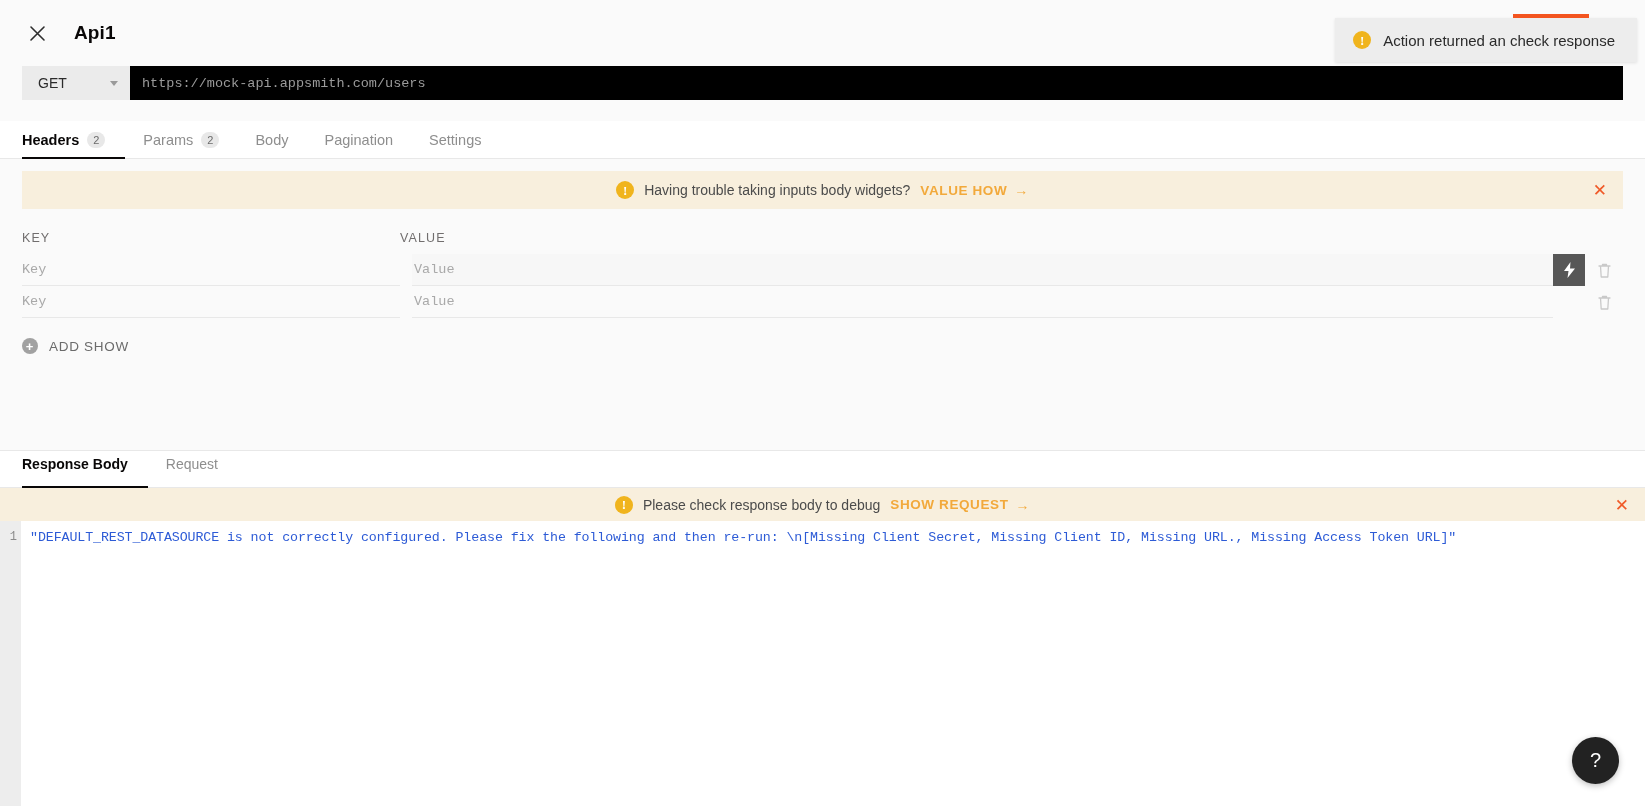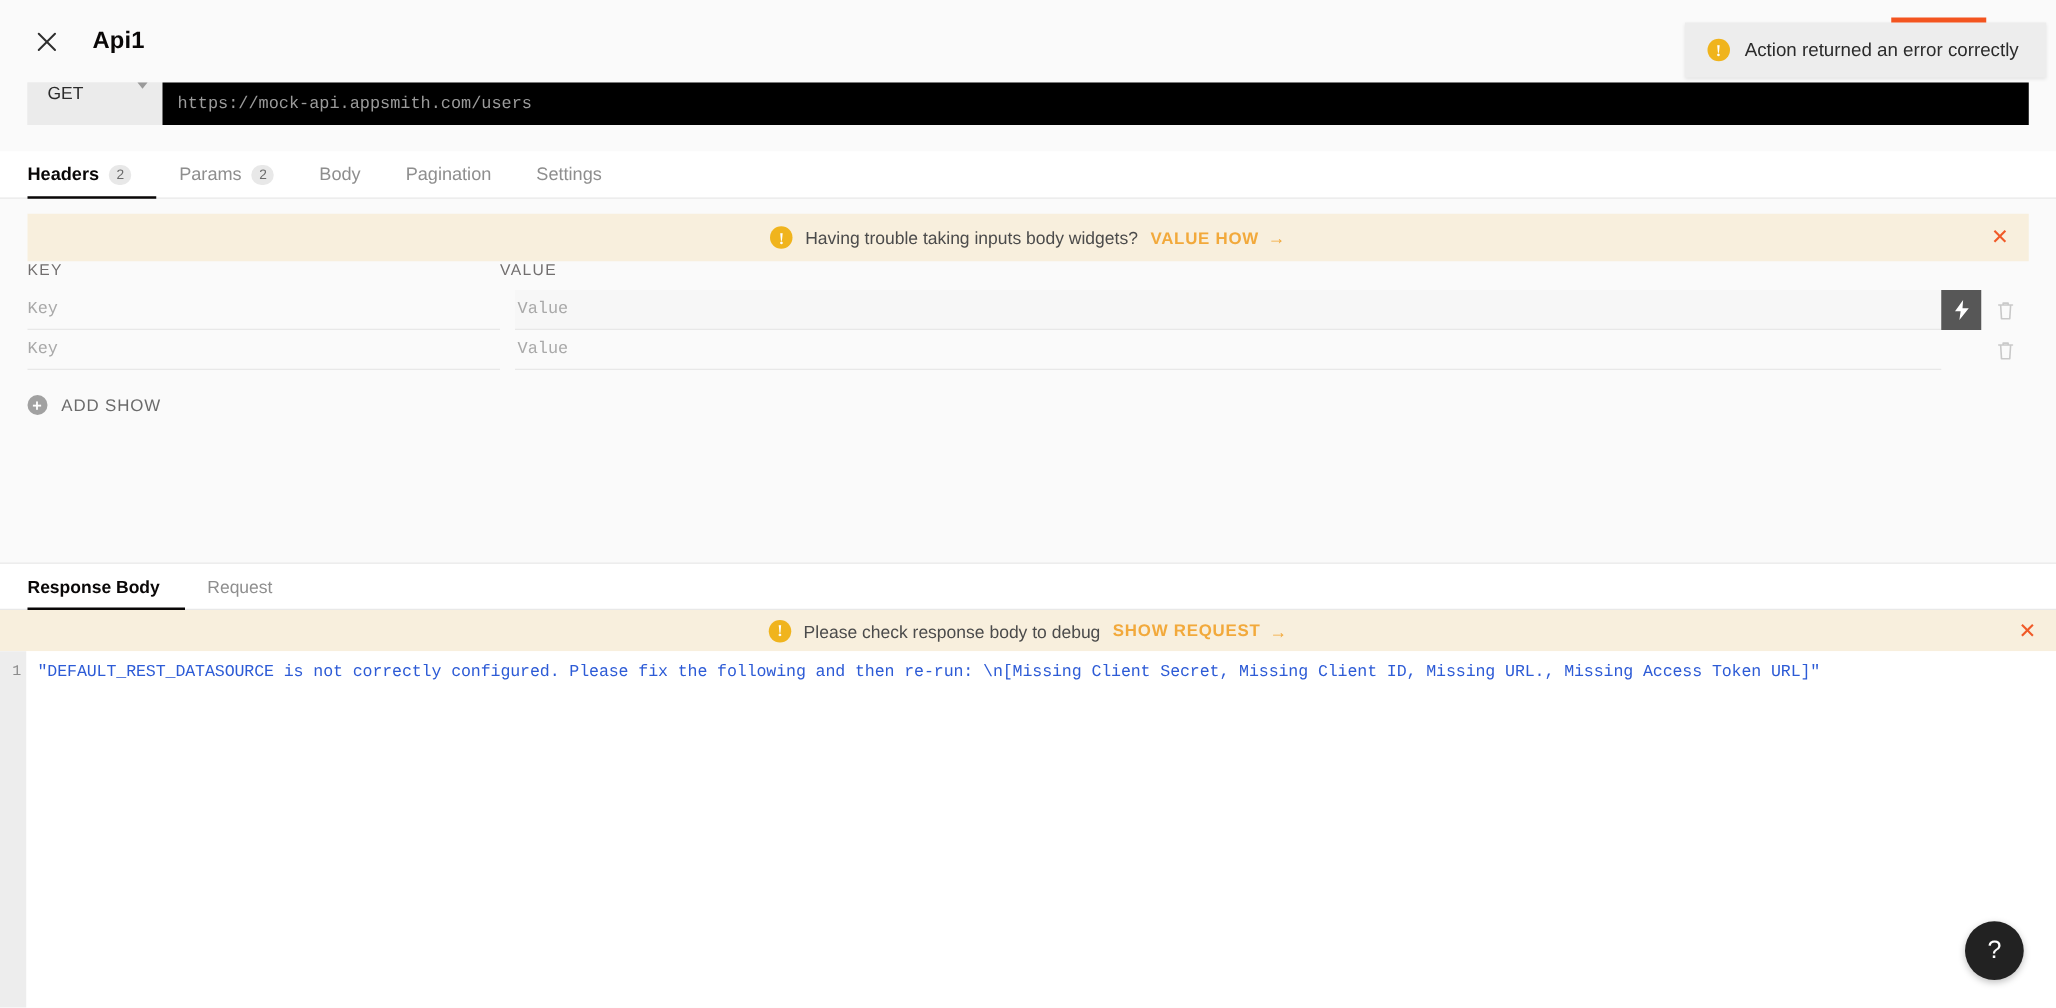--- a/index.html
+++ b/index.html
@@ -47,21 +47,21 @@
     font-size: 13px; font-weight: 700; line-height: 1; flex: 0 0 auto;
     font-family: "Liberation Serif", serif;
   }
 
   
   .urlrow {
     margin: 0 22px; height: 34px; display: flex; align-items: stretch;
     background: #ebebeb;
   }
   .method {
-    width: 108px; display: flex; justify-content: space-between;
+    width: 108px; display: flex; align-items: center; justify-content: space-between;
     padding: 0 12px 0 16px; font-size: 14px; color: #2b2b2b;
     background: #ebebeb; cursor: pointer;
   }
   .caret { width: 0; height: 0; border-left: 4px solid transparent; border-right: 4px solid transparent;
            border-top: 5px solid #9a9a9a; }
   .urlbox {
     flex: 1; background: #000000; display: flex; align-items: center;
     padding-left: 12px;
     font-family: "Liberation Mono", monospace; font-size: 13.5px; color: #9b9b9b;
   }
@@ -98,21 +98,21 @@
     color: #f2a93b; font-weight: 600; letter-spacing: .6px; cursor: pointer;
     display: inline-flex; align-items: center; gap: 7px; font-size: 13.5px;
   }
   .banner-x {
     position: absolute; right: 16px; top: 50%; transform: translateY(-50%);
     color: #f05a28; font-size: 17px; cursor: pointer; line-height: 1;
     font-family: "Liberation Sans", sans-serif;
   }
 
   
-  .kvtable { margin: 0 22px; }
+  .kvtable { margin: 0 22px; padding-top: 22px; }
   .kvhead {
     display: flex; font-size: 12.5px; letter-spacing: 1.1px; color: #716e6e;
     padding-bottom: 9px;
   }
   .col-key { width: 378px; flex: 0 0 378px; }
   .col-val { flex: 1; }
   .kvrow { display: flex; align-items: center; height: 32px; position: relative; }
   .cell {
     height: 32px; display: flex; align-items: center;
     border-bottom: 1px solid #e8e8e8;
@@ -145,21 +145,21 @@
   
   .resp-wrap {
     position: absolute; left: 0; right: 0; bottom: 0; top: 450px;
     background: #fff; border-top: 1px solid #e8e8e8;
   }
   .resp-tabs {
     height: 37px; display: flex; align-items: stretch; padding-left: 22px;
     border-bottom: 1px solid #e8e8e8; position: relative;
   }
   .rtab {
-    display: flex; align-items: center; padding: 16px 18px; font-size: 14px;
+    display: flex; padding: 4px 18px; font-size: 14px;
     color: #8e8e8e; cursor: pointer; border-bottom: 2px solid transparent;
     position: relative; top: 1px;
   }
   .rtab:first-child { padding-left: 0; padding-right: 20px; }
   .rtab.active { color: #090707; font-weight: 700; border-bottom-color: #090707; }
   .resp-meta {
     margin-left: auto; display: flex; align-items: center; gap: 26px;
     padding-right: 22px; font-size: 13px; color: #6b6b6b;
   }
   .meta-label { color: #6b6b6b; }
@@ -194,21 +194,21 @@
   }
   .arrow { font-size: 14px; }
 </style>
 </head>
 <body>
 
 <div class="app">
 
   <div class="toast">
     <span class="warn-dot">!</span>
-    <span>Action returned an error correctly</span>
+    <span>Action returned an check response</span>
   </div>
 
   <div class="topbar">
     <div class="close-x">
       <svg width="17" height="17" viewBox="0 0 17 17">
           <path d="M2 2 L15 15 M15 2 L2 15" stroke="#2e2e2e" stroke-width="1.6" fill="none" stroke-linecap="round"></path>
         </svg>
     </div>
     <div class="api-title">Api1</div>
   </div>

